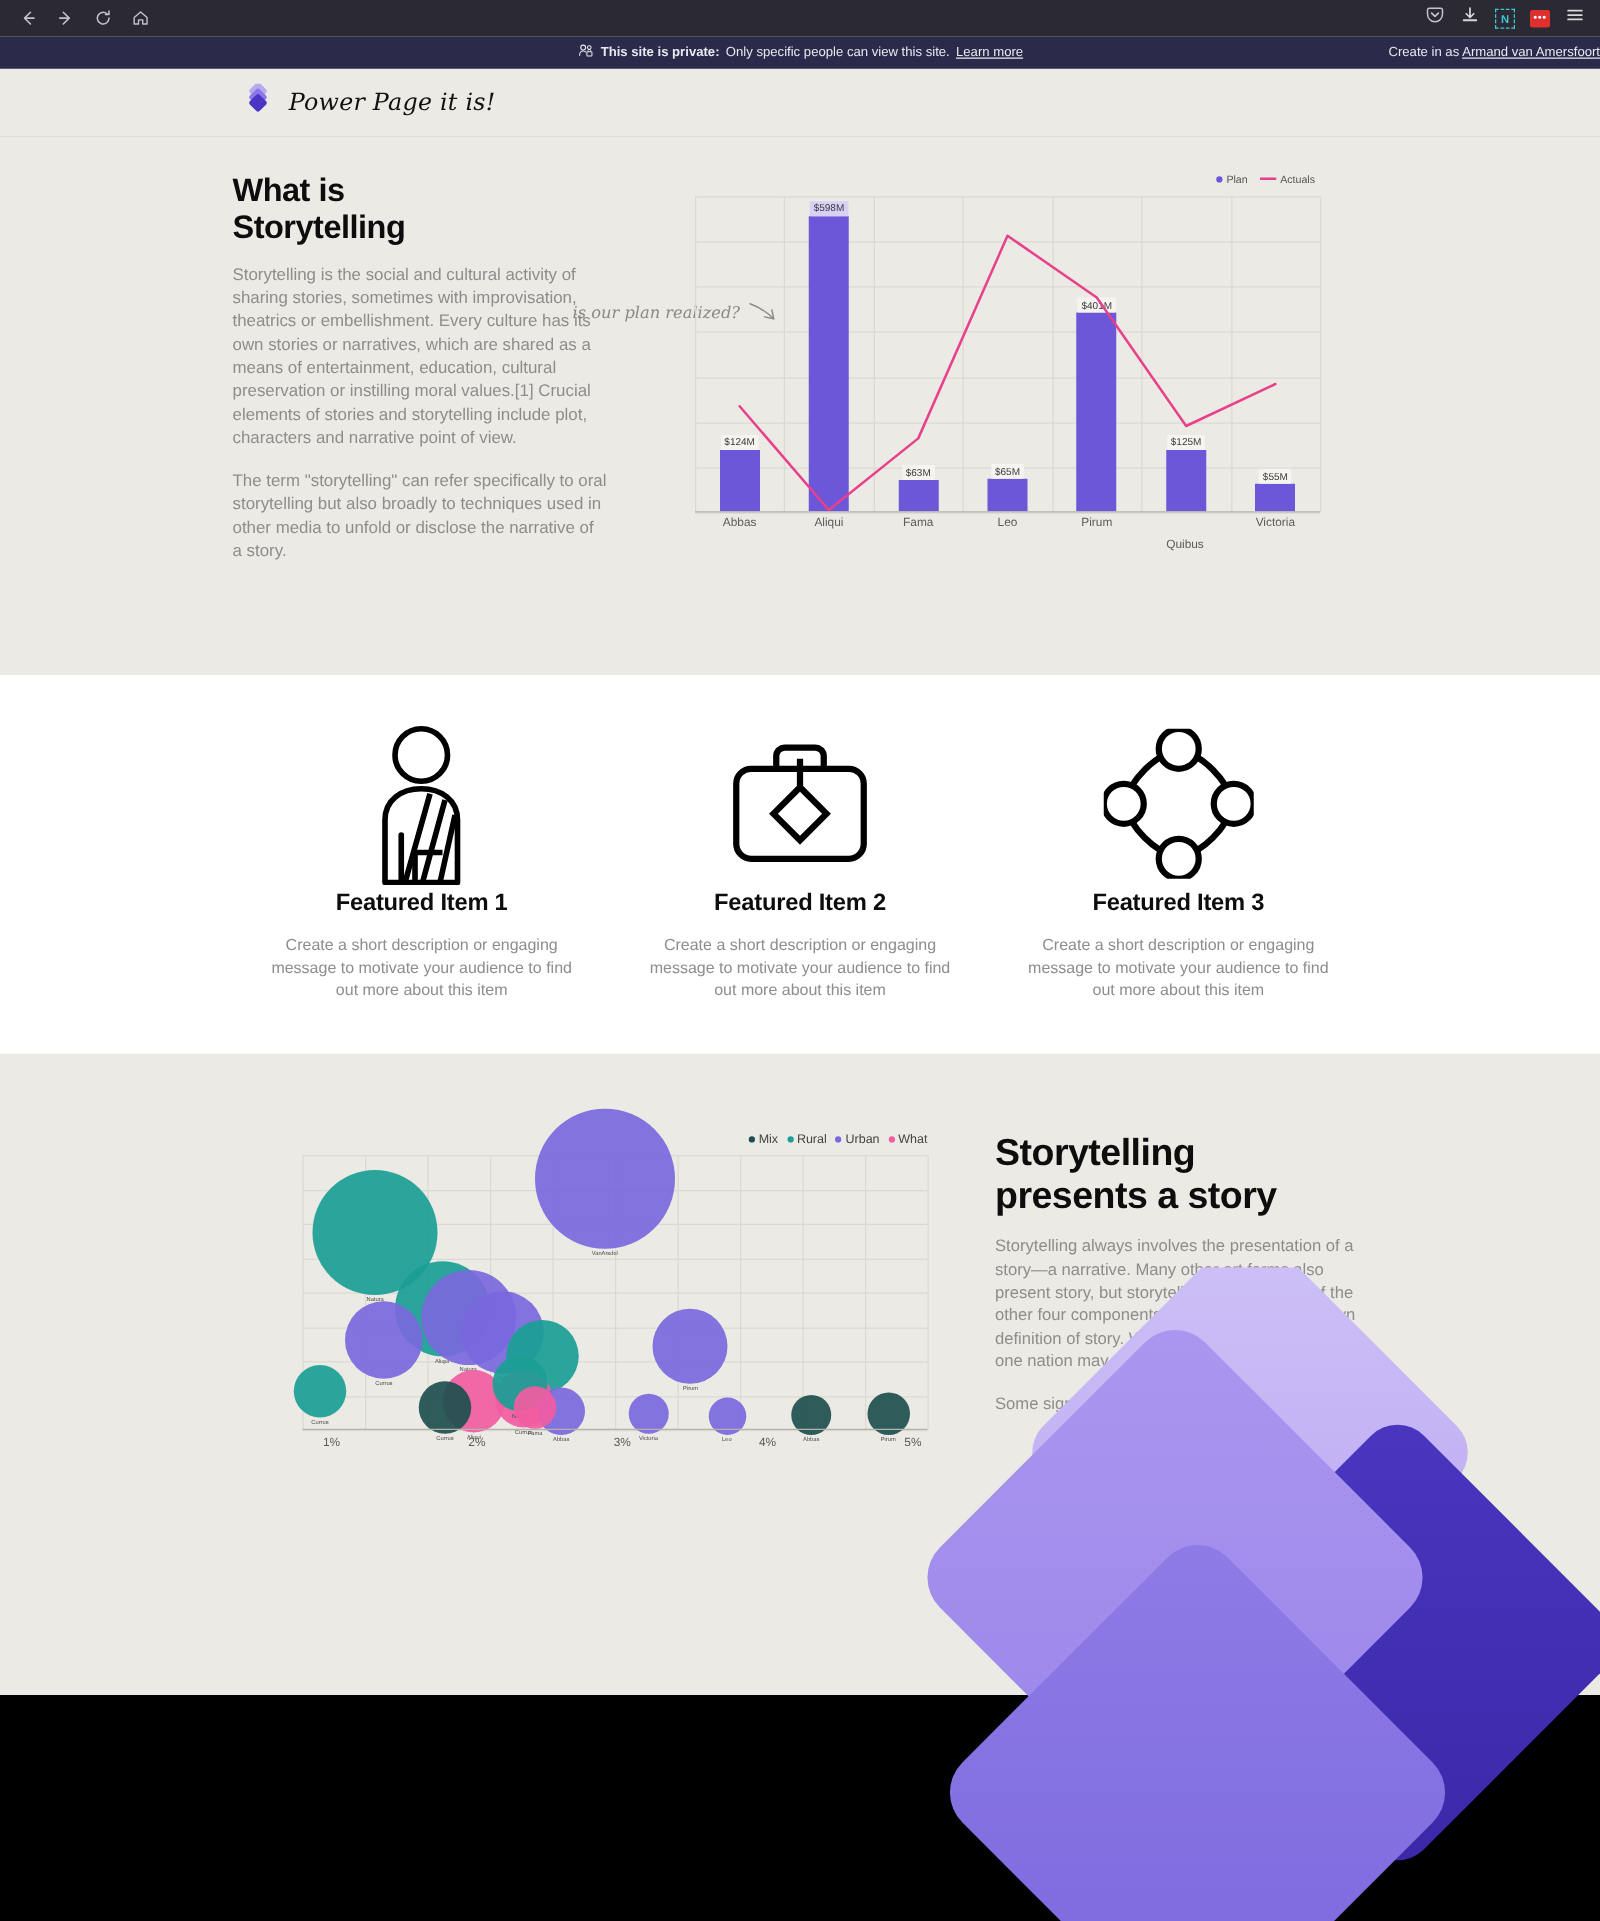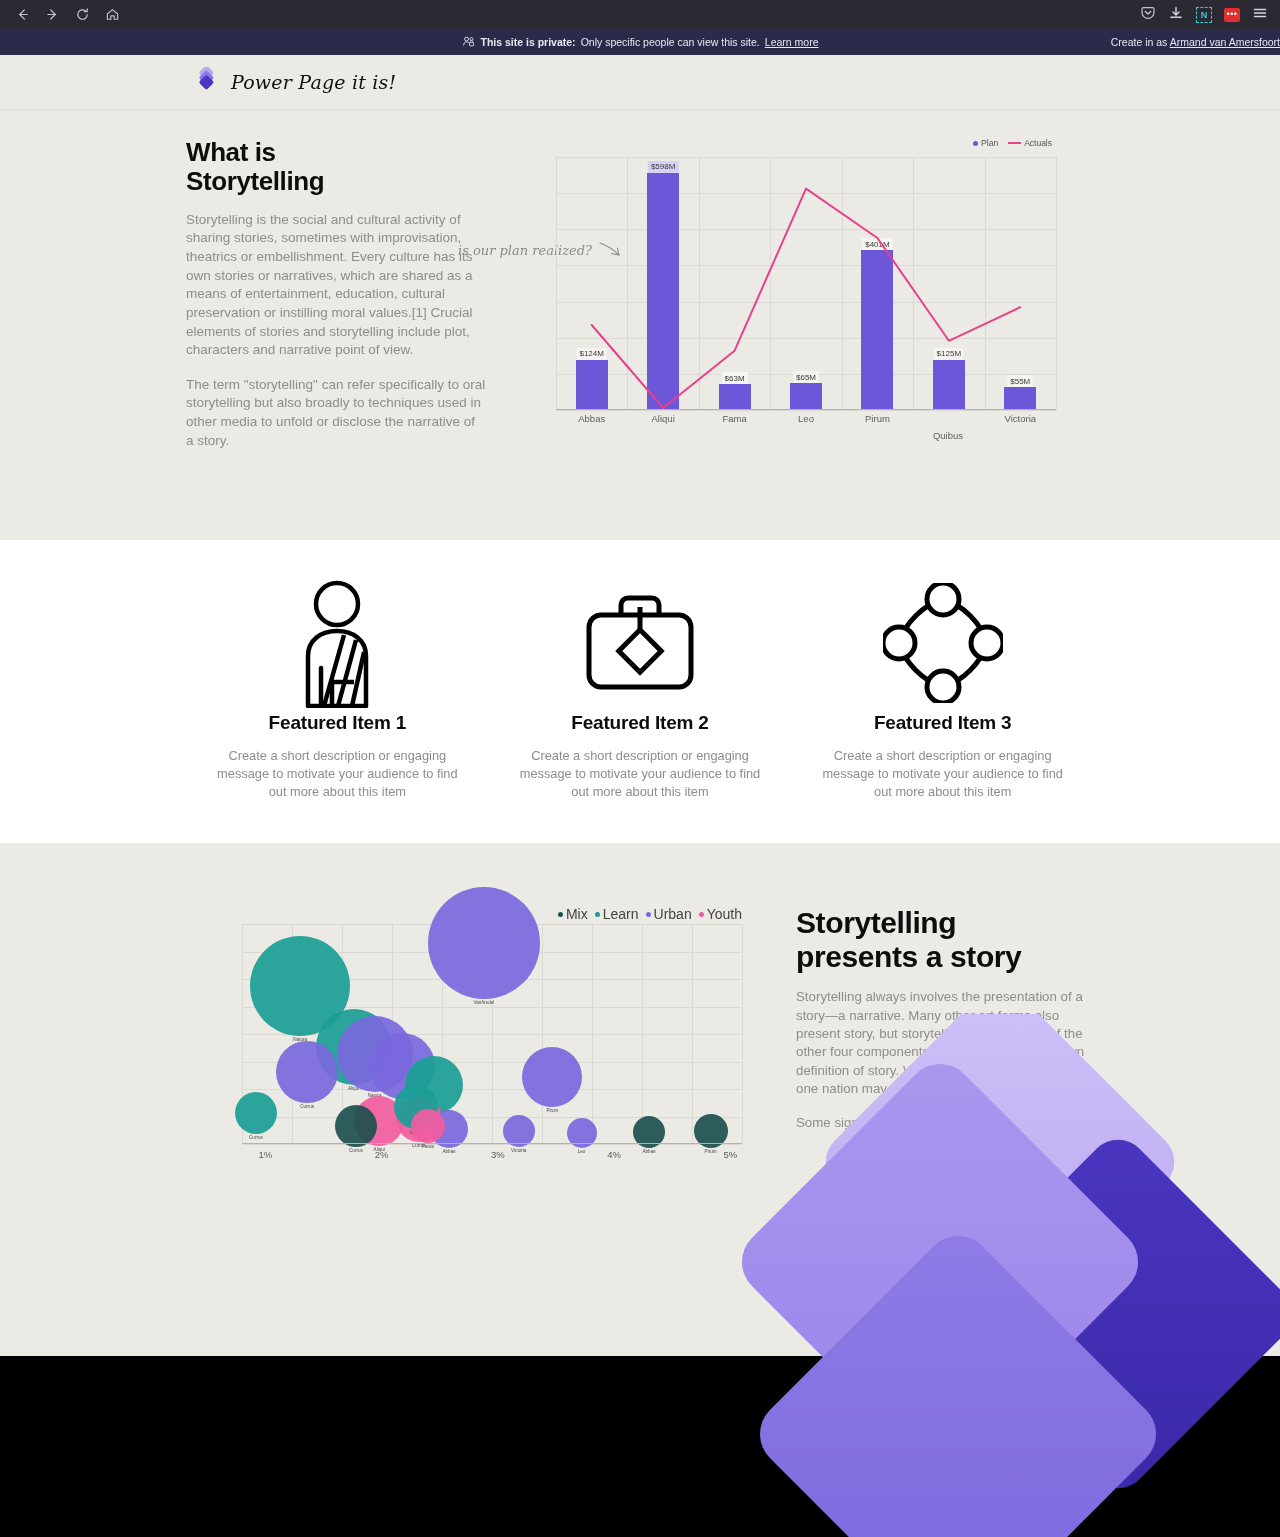--- a/index.html
+++ b/index.html
@@ -266,21 +266,21 @@
 
   .bubblechart {
     position: absolute;
     left: 242px; top: 63px;
     width: 500px; height: 270px;
   }
   .bubble-legend {
     position: absolute;
     right: 0px; top: 0px;
     display: flex; align-items: center; gap: 7px;
-    font-size: 14px; color: #444;
+    font-size: 10px; color: #444;
   }
   .bplot {
     position: absolute;
     left: 0; top: 18px;
     width: 500px; height: 220px;
   }
   .bubble {
     position: absolute;
     border-radius: 50%;
     transform: translate(-50%, -50%);
@@ -542,29 +542,29 @@
 <div class="section-story">
 
   <div class="bubblechart">
     <div class="bubble-legend" id="bubble-legend">
         <span class="lg-item">
           <span class="lg-dot" style="background: rgb(29, 79, 79);"></span>
           <span>Mix</span>
         </span>
         <span class="lg-item">
           <span class="lg-dot" style="background: rgb(26, 158, 149);"></span>
-          <span>Learn</span>
+          <span>Rural</span>
         </span>
         <span class="lg-item">
           <span class="lg-dot" style="background: rgb(122, 104, 221);"></span>
           <span>Urban</span>
         </span>
         <span class="lg-item">
           <span class="lg-dot" style="background: rgb(242, 92, 162);"></span>
-          <span>Youth</span>
+          <span>What</span>
         </span>
       </div>
     <div class="bplot">
       <div class="gridlines" id="bub-grid">
           <div class="h" style="top: 0px;"></div>
           <div class="h" style="top: 27.5px;"></div>
           <div class="h" style="top: 55px;"></div>
           <div class="h" style="top: 82.5px;"></div>
           <div class="h" style="top: 110px;"></div>
           <div class="h" style="top: 137.5px;"></div>

